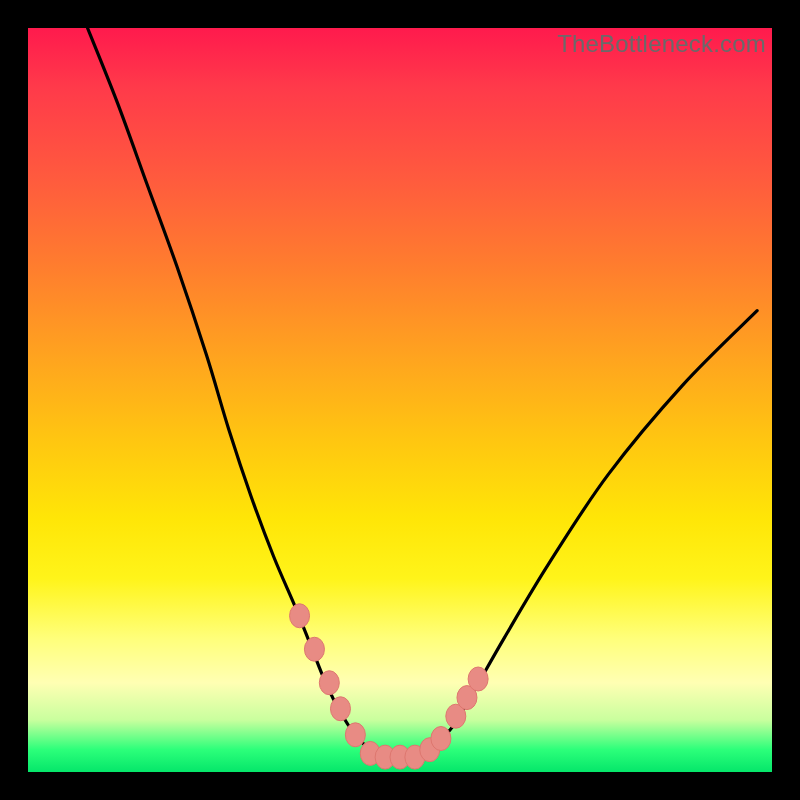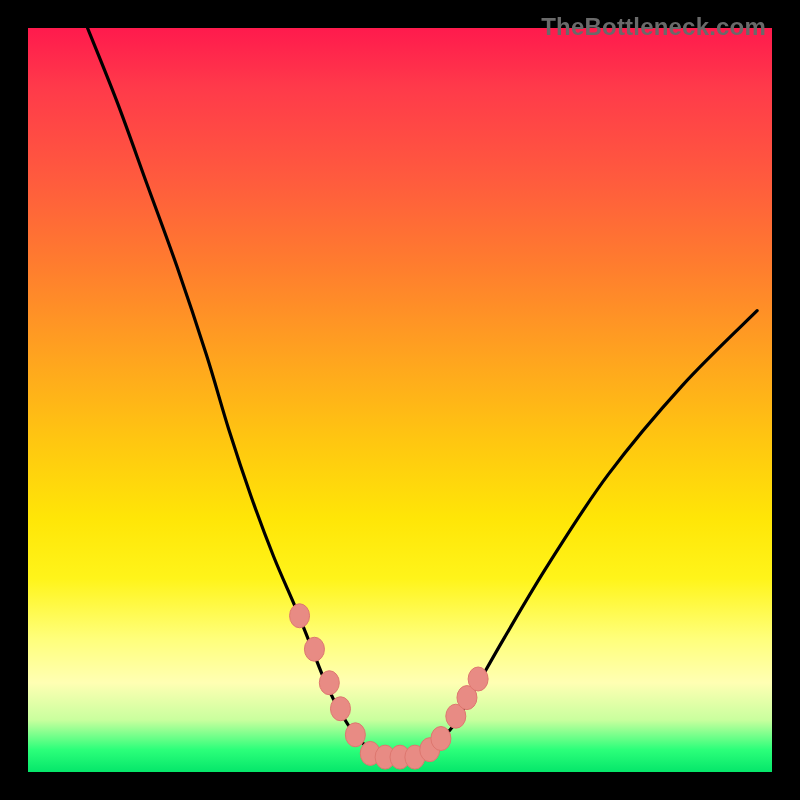--- a/index.html
+++ b/index.html
@@ -38,25 +38,25 @@
       #fff41a 74%,
       #ffff7a 82%,
       #ffffb3 88%,
       #c9ff9e 93%,
       #2cff7a 97%,
       #05e66a 100%
     );
   }
   .watermark {
     position: absolute;
-    top: 13px;
+    top: 30px;
     right: 34px;
     color: #6a6a6a;
     font-size: 24px;
-    font-weight: 700;
+    font-weight: 400;
     letter-spacing: 0.2px;
     user-select: none;
   }
   svg.curve {
     position: absolute;
     left: 0; top: 0;
     width: 744px;
     height: 744px;
   }
 </style>

